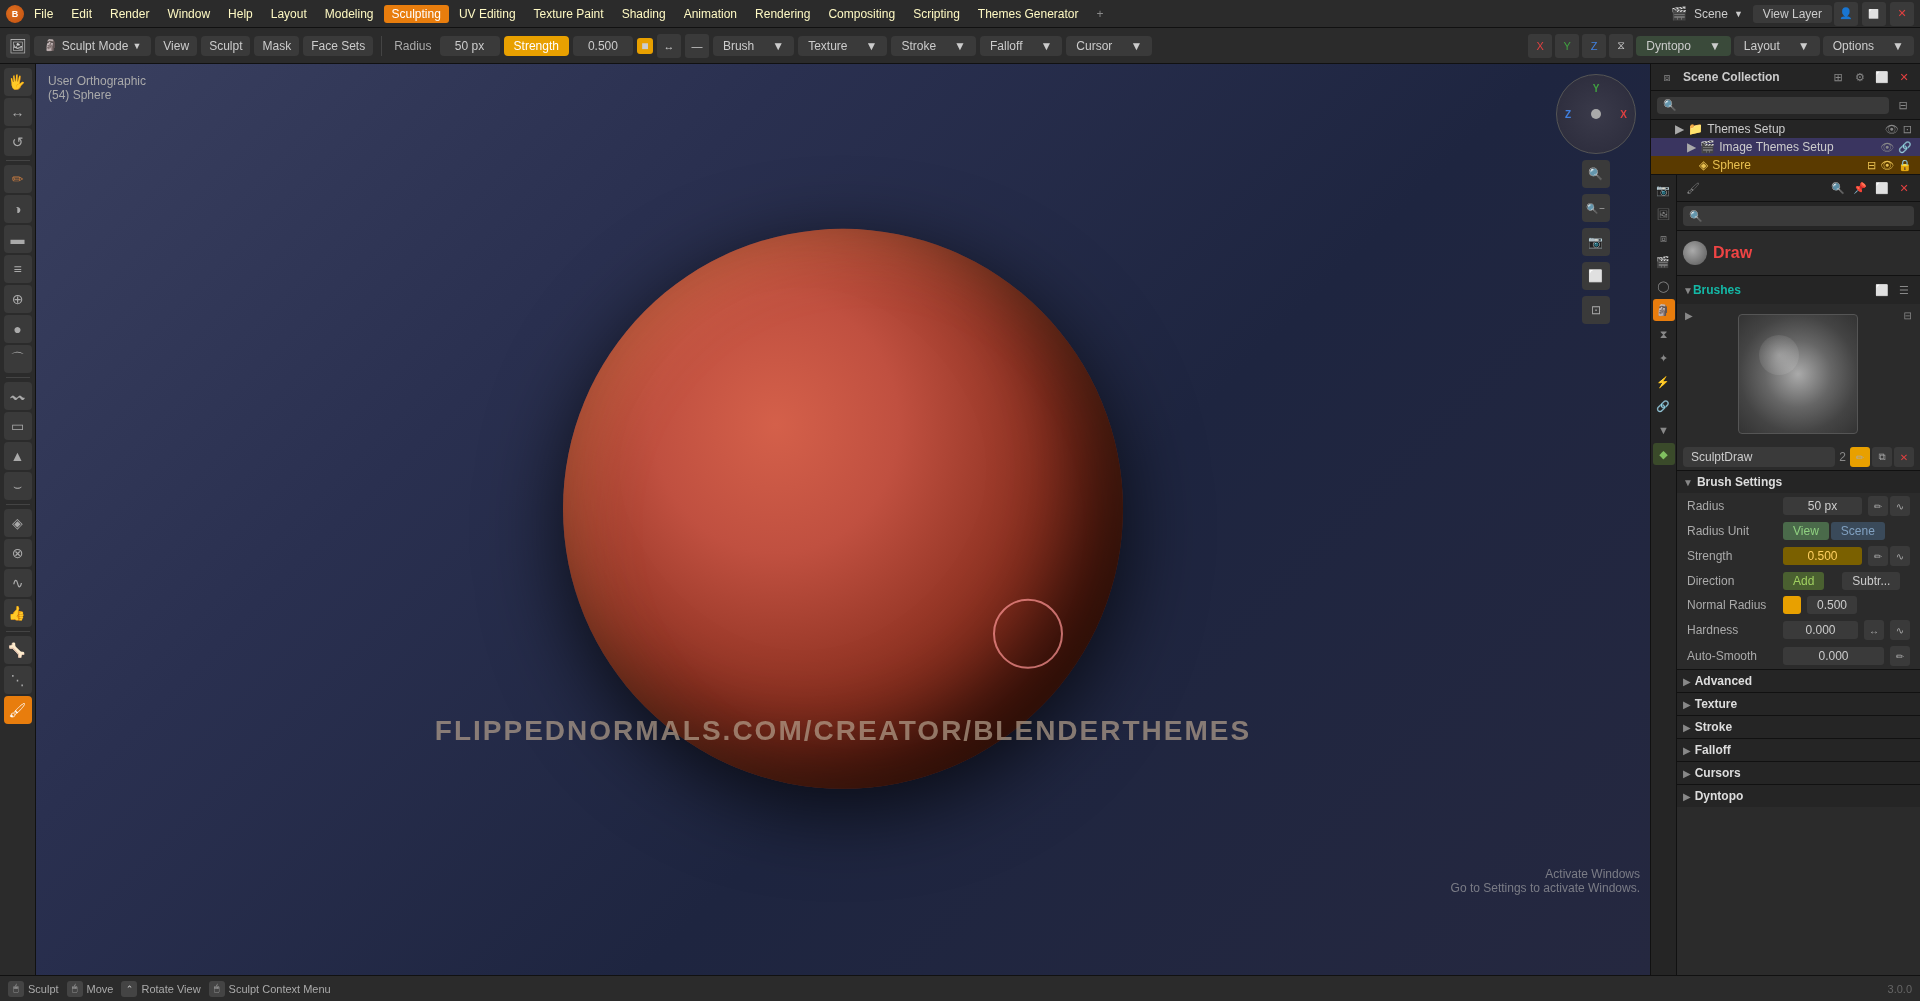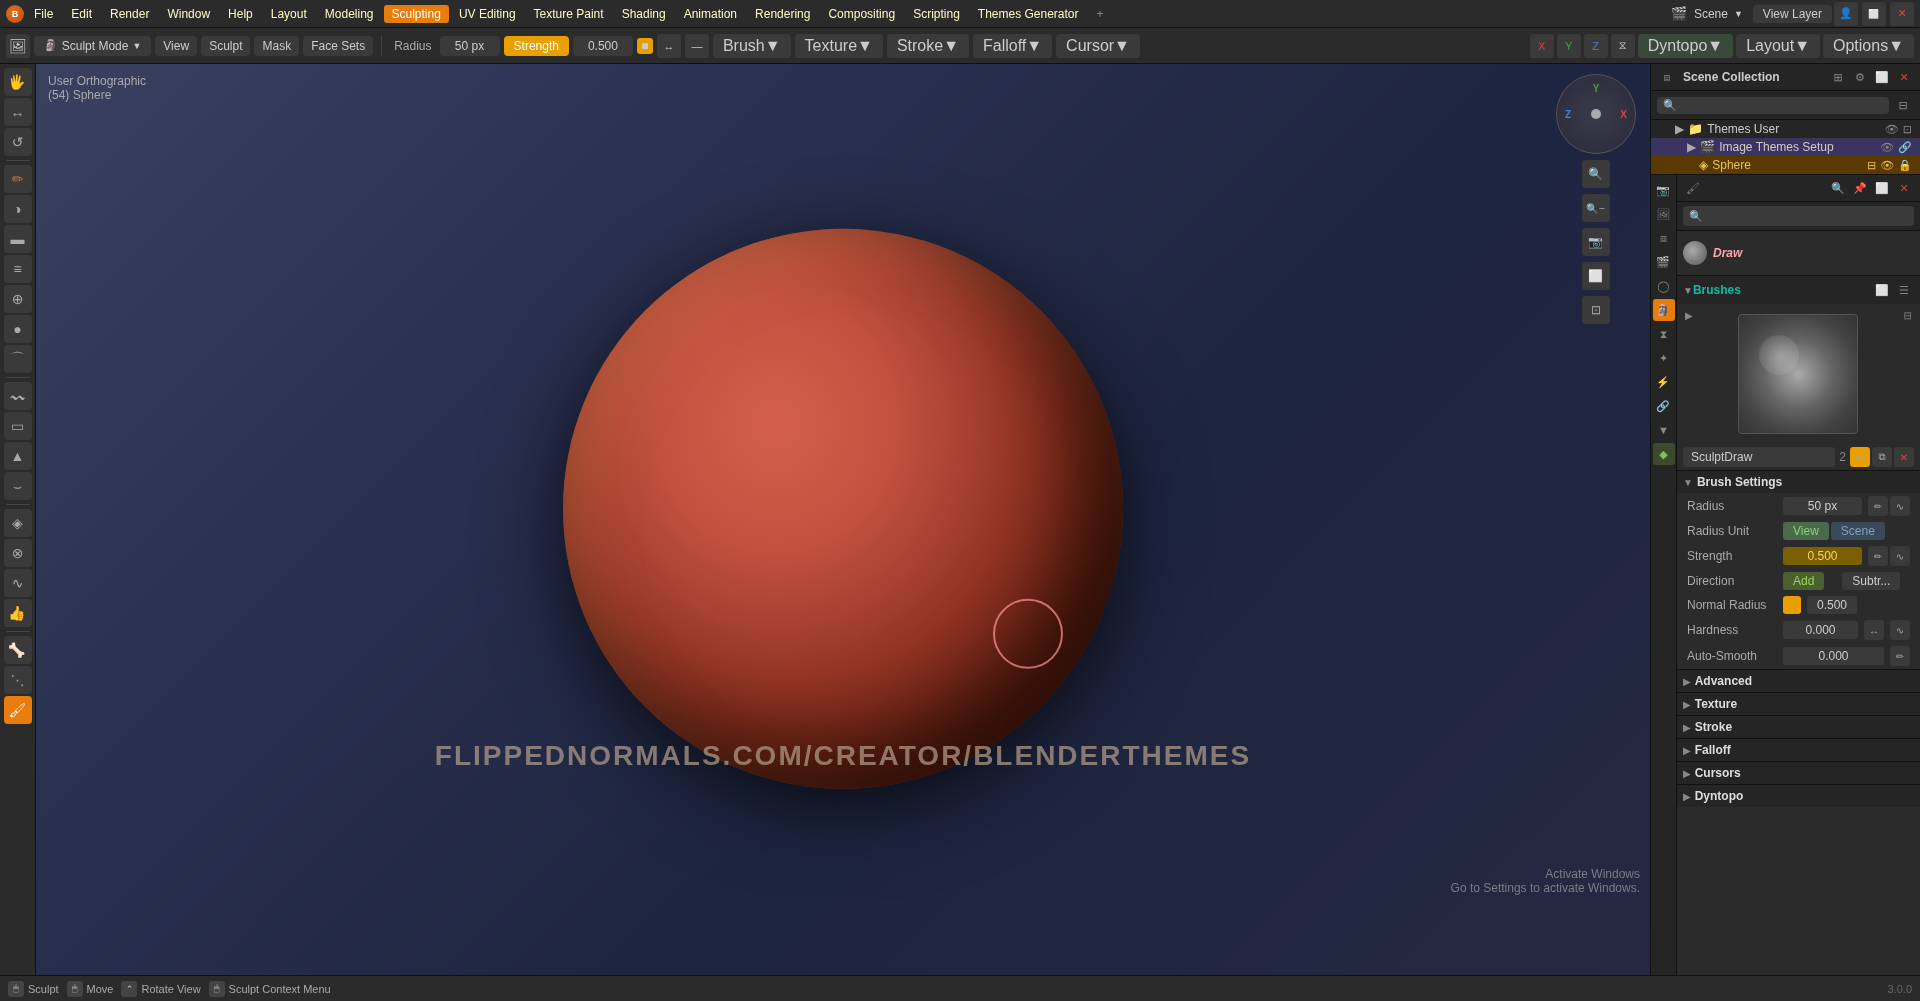--- a/index.html
+++ b/index.html
@@ -128,25 +128,25 @@
       border-radius: 4px;
       font-size: 12px;
       min-width: 60px;
       text-align: center;
     }
     .dropdown-btn {
       background: #3a3a3a;
       color: #ccc;
       padding: 3px 10px;
       border-radius: 4px;
-      font-size: 16px;
-      cursor: pointer;
-      display: flex;
-      align-items: center;
-      gap: 0;
+      font-size: 12px;
+      cursor: pointer;
+      display: flex;
+      align-items: center;
+      gap: 18px;
     }
     .header-icons {
       display: flex;
       align-items: center;
       gap: 3px;
       margin-left: auto;
     }
     .icon-btn {
       background: #3a3a3a;
       color: #ccc;
@@ -248,21 +248,21 @@
       width: 70px;
       height: 70px;
       border-radius: 50%;
       border: 2px solid rgba(255,150,150,0.7);
       pointer-events: none;
     }
 
     
     .watermark-url {
       position: absolute;
-      bottom: 203px;
+      bottom: 228px;
       left: 50%;
       transform: translateX(-50%);
       color: rgba(180,160,140,0.7);
       font-size: 28px;
       font-weight: bold;
       letter-spacing: 2px;
       white-space: nowrap;
       pointer-events: none;
     }
     .watermark-blender {
@@ -406,24 +406,23 @@
       padding: 4px 0;
     }
     .draw-icon-circle {
       width: 24px;
       height: 24px;
       border-radius: 50%;
       background: radial-gradient(circle at 40% 40%, #aaa, #555);
       flex-shrink: 0;
     }
     .draw-label {
-      color: #fca5a5;
-      font-size: 12px;
+      color: #ef4444;
+      font-size: 16px;
       font-weight: bold;
-      font-style: italic;
     }
 
     .brushes-label {
       display: flex;
       align-items: center;
       justify-content: space-between;
       padding: 4px 6px;
       background: #252525;
       border-top: 1px solid #111;
     }
@@ -916,21 +915,21 @@
           <span style="color:#888;font-size:11px;">🔍</span>
           <input type="text" placeholder="" style="">
         </div>
         <div class="outliner-icon-btn">⊟</div>
       </div>
 
       <div class="outliner-row">
         <div class="outliner-indent"></div>
         <span class="outliner-icon">▶</span>
         <span class="outliner-icon">📁</span>
-        <span class="outliner-label">Themes User</span>
+        <span class="outliner-label">Themes Setup</span>
         <span style="margin-left:auto;color:#888;font-size:11px;">👁</span>
         <span style="color:#888;font-size:11px;">⊡</span>
       </div>
 
       <div class="outliner-row highlighted">
         <div class="outliner-indent" style="width:24px;"></div>
         <span class="outliner-icon">▶</span>
         <span class="outliner-icon">🎬</span>
         <span class="outliner-label">Image Themes Setup</span>
         <span style="margin-left:auto;color:#888;font-size:11px;">👁</span>

